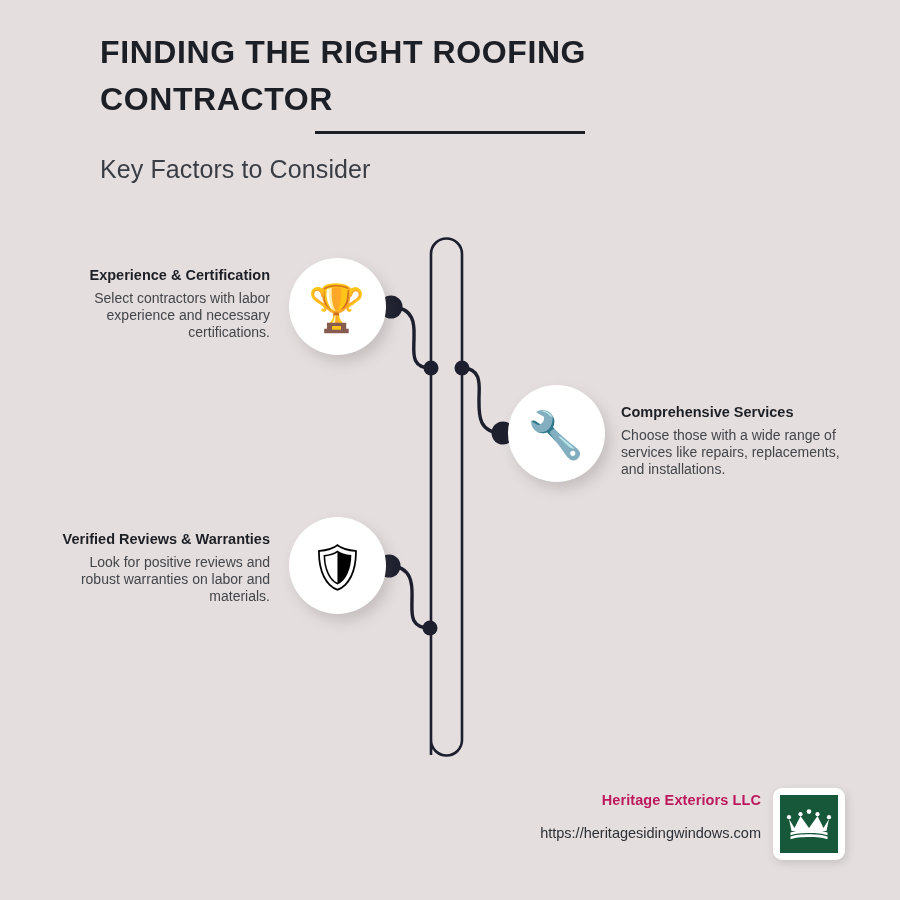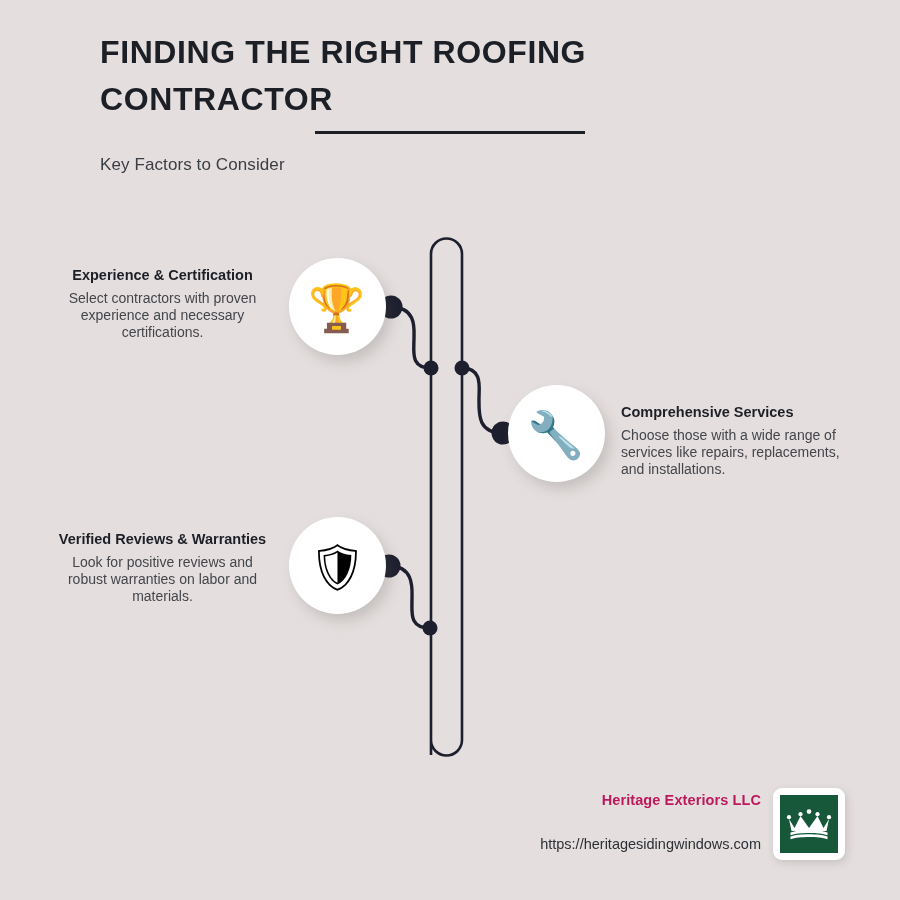--- a/index.html
+++ b/index.html
@@ -43,21 +43,21 @@
 
   .title-rule {
     width: 270px;
     height: 3px;
     background: #1d1f26;
     margin: 7px auto 0 auto;
   }
 
   .subtitle {
     margin-top: 21px;
-    font-size: 17px;
+    font-size: 25px;
     color: #3b3d44;
     letter-spacing: 0.1px;
   }
 
   
   #connectors {
     position: absolute;
     left: 0; top: 0;
     width: 900px;
     height: 900px;
@@ -82,21 +82,21 @@
   .bubble-2 { left: 508px; top: 385px; }
   .bubble-3 { left: 289px; top: 517px; }
 
   .bubble .glyph { display: block; transform: translateY(1px); }
 
   
   .step {
     position: absolute;
     width: 215px;
   }
-  .step.left  { text-align: center; }
+  .step.left  { text-align: right; }
   .step.right { text-align: left; }
 
   .step-title {
     font-size: 14.5px;
     font-weight: bold;
     color: #1d1f26;
     line-height: 1.28;
   }
 
   .step-body {
@@ -128,21 +128,21 @@
   }
 
   .brand-name {
     font-size: 14.5px;
     font-weight: bold;
     color: #be185d;
     letter-spacing: 0.1px;
   }
 
   .brand-url {
-    margin-top: 28px;
+    margin-top: 17px;
     font-size: 14.5px;
     color: #2c2f35;
   }
 
   .logo-tile {
     position: absolute;
     right: 0;
     top: -4px;
     width: 72px;
     height: 72px;
@@ -196,21 +196,21 @@
   </div>
   <div class="bubble bubble-2">
     <span class="glyph">🔧</span>
   </div>
   <div class="bubble bubble-3">
     <span class="glyph">🛡</span>
   </div>
 
   <div class="step left step-1">
     <div class="step-title">Experience &amp; Certification</div>
-    <div class="step-body">Select contractors with proven experience and necessary certifications.</div>
+    <div class="step-body">Select contractors with labor experience and necessary certifications.</div>
   </div>
 
   <div class="step left step-3">
     <div class="step-title">Verified Reviews &amp; Warranties</div>
     <div class="step-body">Look for positive reviews and robust warranties on labor and materials.</div>
   </div>
 
   <div class="step right step-2">
     <div class="step-title">Comprehensive Services</div>
     <div class="step-body">Choose those with a wide range of services like repairs, replacements, and installations.</div>

